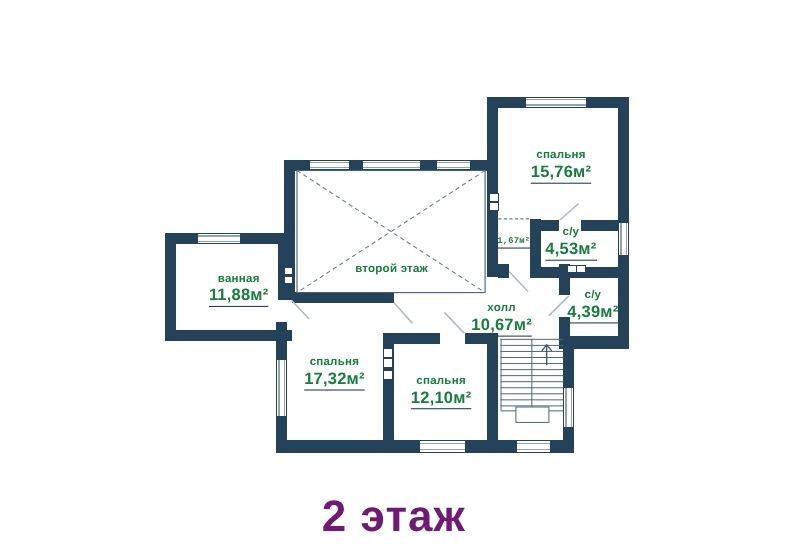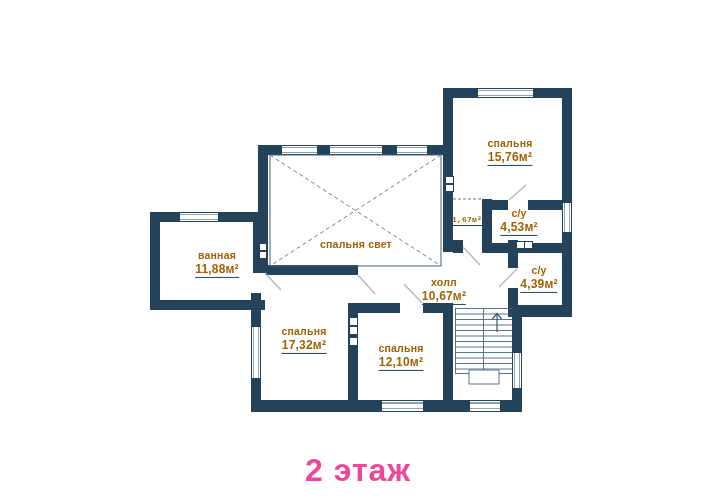--- a/index.html
+++ b/index.html
@@ -1,26 +1,26 @@
 <!DOCTYPE html>
 <html><head>
 <meta charset="utf-8">
 <style>
   html,body{margin:0;padding:0;background:#ffffff;}
   #plan{position:relative;width:717px;height:502px;background:#ffffff;overflow:hidden;
         font-family:"Liberation Sans", sans-serif;}
   #plan svg{position:absolute;left:0;top:0;}
   .label{position:absolute;transform:translate(-50%,-50%);text-align:center;
-         color:#a16207;font-weight:700;line-height:1.25;white-space:nowrap;}
+         color:#15803d;font-weight:700;line-height:1.25;white-space:nowrap;}
   .rname{font-size:10.5px;letter-spacing:.2px;}
-  .rarea{font-size:12px;letter-spacing:.2px;}
+  .rarea{font-size:15px;letter-spacing:.2px;}
   .u{border-bottom:1.4px solid #24435a;padding-bottom:.5px;}
   .small{font-size:8px;font-family:Liberation Mono, monospace;}
-  .title{position:absolute;transform:translate(-50%,-50%);color:#ec4899;
-         font-weight:700;font-size:32px;letter-spacing:1px;}
+  .title{position:absolute;transform:translate(-50%,-50%);color:#701a75;
+         font-weight:700;font-size:40px;letter-spacing:1px;}
 </style>
 </head>
 <body>
 
 <div id="plan">
 
   <svg width="717" height="502" viewBox="0 0 717 502">
 
     <g fill="#24435a" shape-rendering="crispEdges">
       <rect x="443" y="88" width="129" height="10"></rect>
@@ -165,24 +165,24 @@
     <div class="rname">с/у</div>
     <div class="rarea"><span class="u">4,39м²</span></div>
   </div>
 
   <div class="label" style="left:217px;top:263px">
     <div class="rname">ванная</div>
     <div class="rarea"><span class="u">11,88м²</span></div>
   </div>
 
   <div class="label" style="left:356px;top:245px">
-    <div class="rname">спальня свет</div>
+    <div class="rname">второй этаж</div>
   </div>
 
-  <div class="label" style="left:444px;top:290px">
+  <div class="label" style="left:456px;top:290px">
     <div class="rname">холл</div>
     <div class="rarea"><span class="u">10,67м²</span></div>
   </div>
 
   <div class="label" style="left:304px;top:339px">
     <div class="rname">спальня</div>
     <div class="rarea"><span class="u">17,32м²</span></div>
   </div>
 
   <div class="label" style="left:401px;top:356px">

